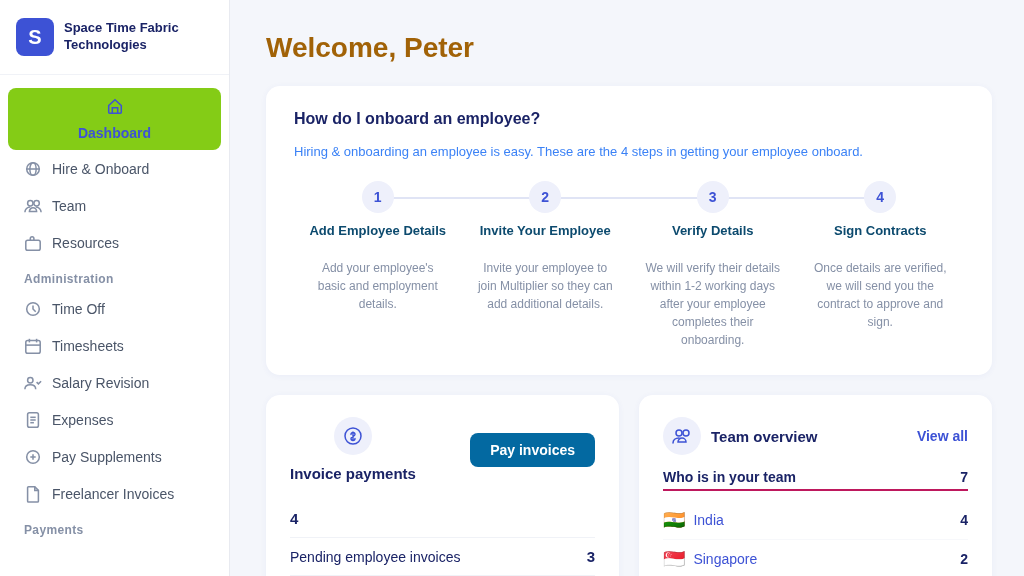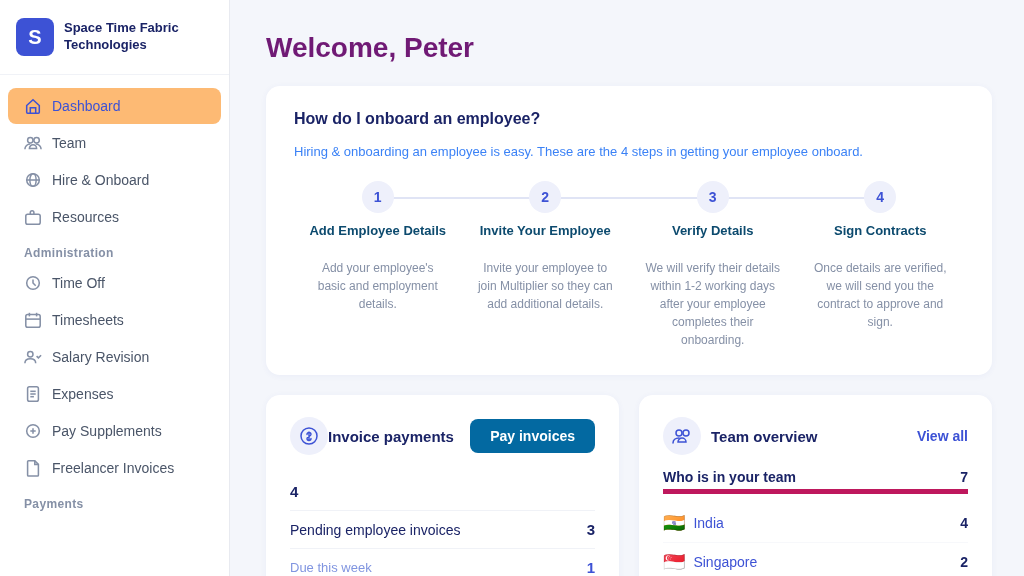--- a/index.html
+++ b/index.html
@@ -48,44 +48,45 @@
       cursor: pointer;
       border-radius: 8px;
       margin: 1px 8px;
       font-size: 14px;
       color: #4a5568;
       font-weight: 500;
       gap: 10px;
       transition: background 0.15s;
     }
     .nav-item.active {
-      background: #fdba74;
+      background: #84cc16;
       color: #3d52d5;
-      font-weight: 400;
+      font-weight: 700;
+      flex-direction: column;
     }
     .nav-icon { width: 18px; height: 18px; flex-shrink: 0; display: flex; align-items: center; justify-content: center; }
     .section-label {
       font-size: 12px;
       font-weight: 700;
       color: #8590a6;
       padding: 10px 24px 4px 24px;
       letter-spacing: 0.03em;
     }
 
     
     .main {
       flex: 1;
       padding: 32px 32px 20px 36px;
       overflow-y: auto;
       background: #f4f6fb;
     }
     .page-title {
       font-size: 28px;
       font-weight: 800;
-      color: #701a75;
+      color: #a16207;
       margin-bottom: 22px;
     }
 
     
     .onboard-card {
       background: #fff;
       border-radius: 14px;
       padding: 24px 28px 26px 28px;
       margin-bottom: 20px;
       box-shadow: 0 1px 6px rgba(60,80,180,0.06);
@@ -164,20 +165,22 @@
     }
     .invoice-card-header {
       display: flex;
       align-items: center;
       justify-content: space-between;
       margin-bottom: 18px;
     }
     .invoice-card-title-row {
       display: flex;
       align-items: center;
+      gap: 10px;
+      flex-direction: column;
     }
     .invoice-icon-wrap {
       width: 38px; height: 38px;
       background: #eef0fb;
       border-radius: 50%;
       display: flex; align-items: center; justify-content: center;
     }
     .invoice-card-title {
       font-size: 15px;
       font-weight: 700;
@@ -246,21 +249,21 @@
       text-align: right;
     }
     .team-section-header {
       display: flex;
       justify-content: space-between;
       font-size: 14px;
       font-weight: 700;
       color: #1a2366;
       margin-bottom: 10px;
       padding-bottom: 4px;
-      border-bottom: 5px solid #be185d;
+      border-bottom: 2px solid #be185d;
     }
     .team-country-row {
       display: flex;
       align-items: center;
       justify-content: space-between;
       padding: 8px 0;
       border-bottom: 1px solid #f7f8fb;
       font-size: 14px;
     }
     .team-country-row:last-child { border-bottom: none; }
@@ -288,39 +291,39 @@
           <path d="M3 9.5L10 3l7 6.5V17a1 1 0 01-1 1H4a1 1 0 01-1-1V9.5z"></path>
           <path d="M7 18v-6h6v6"></path>
         </svg>
       </span>
       <span>Dashboard</span>
     </div>
 
     <div class="nav-item">
       <span class="nav-icon">
         <svg class="svg-icon" viewBox="0 0 20 20" fill="none" stroke="#8590a6" stroke-width="1.7">
+          <circle cx="10" cy="10" r="7"></circle>
+          <ellipse cx="10" cy="10" rx="3.5" ry="7"></ellipse>
+          <line x1="3" y1="10" x2="17" y2="10"></line>
+        </svg>
+      </span>
+      <span>Hire &amp; Onboard</span>
+    </div>
+
+    <div class="nav-item">
+      <span class="nav-icon">
+        <svg class="svg-icon" viewBox="0 0 20 20" fill="none" stroke="#8590a6" stroke-width="1.7">
           <circle cx="7" cy="7" r="3"></circle>
           <path d="M1 17c0-3.3 2.7-6 6-6"></path>
           <circle cx="14" cy="7" r="3"></circle>
           <path d="M19 17c0-3.3-2.7-6-6-6"></path>
           <path d="M10 12c2.2 0 4 1.8 4 4H6c0-2.2 1.8-4 4-4z"></path>
         </svg>
       </span>
       <span>Team</span>
-    </div>
-
-    <div class="nav-item">
-      <span class="nav-icon">
-        <svg class="svg-icon" viewBox="0 0 20 20" fill="none" stroke="#8590a6" stroke-width="1.7">
-          <circle cx="10" cy="10" r="7"></circle>
-          <ellipse cx="10" cy="10" rx="3.5" ry="7"></ellipse>
-          <line x1="3" y1="10" x2="17" y2="10"></line>
-        </svg>
-      </span>
-      <span>Hire &amp; Onboard</span>
     </div>
 
     <div class="nav-item">
       <span class="nav-icon">
         <svg class="svg-icon" viewBox="0 0 20 20" fill="none" stroke="#8590a6" stroke-width="1.7">
           <rect x="2" y="7" width="16" height="11" rx="2"></rect>
           <path d="M7 7V5a2 2 0 014 0v2"></path>
         </svg>
       </span>
       <span>Resources</span>

